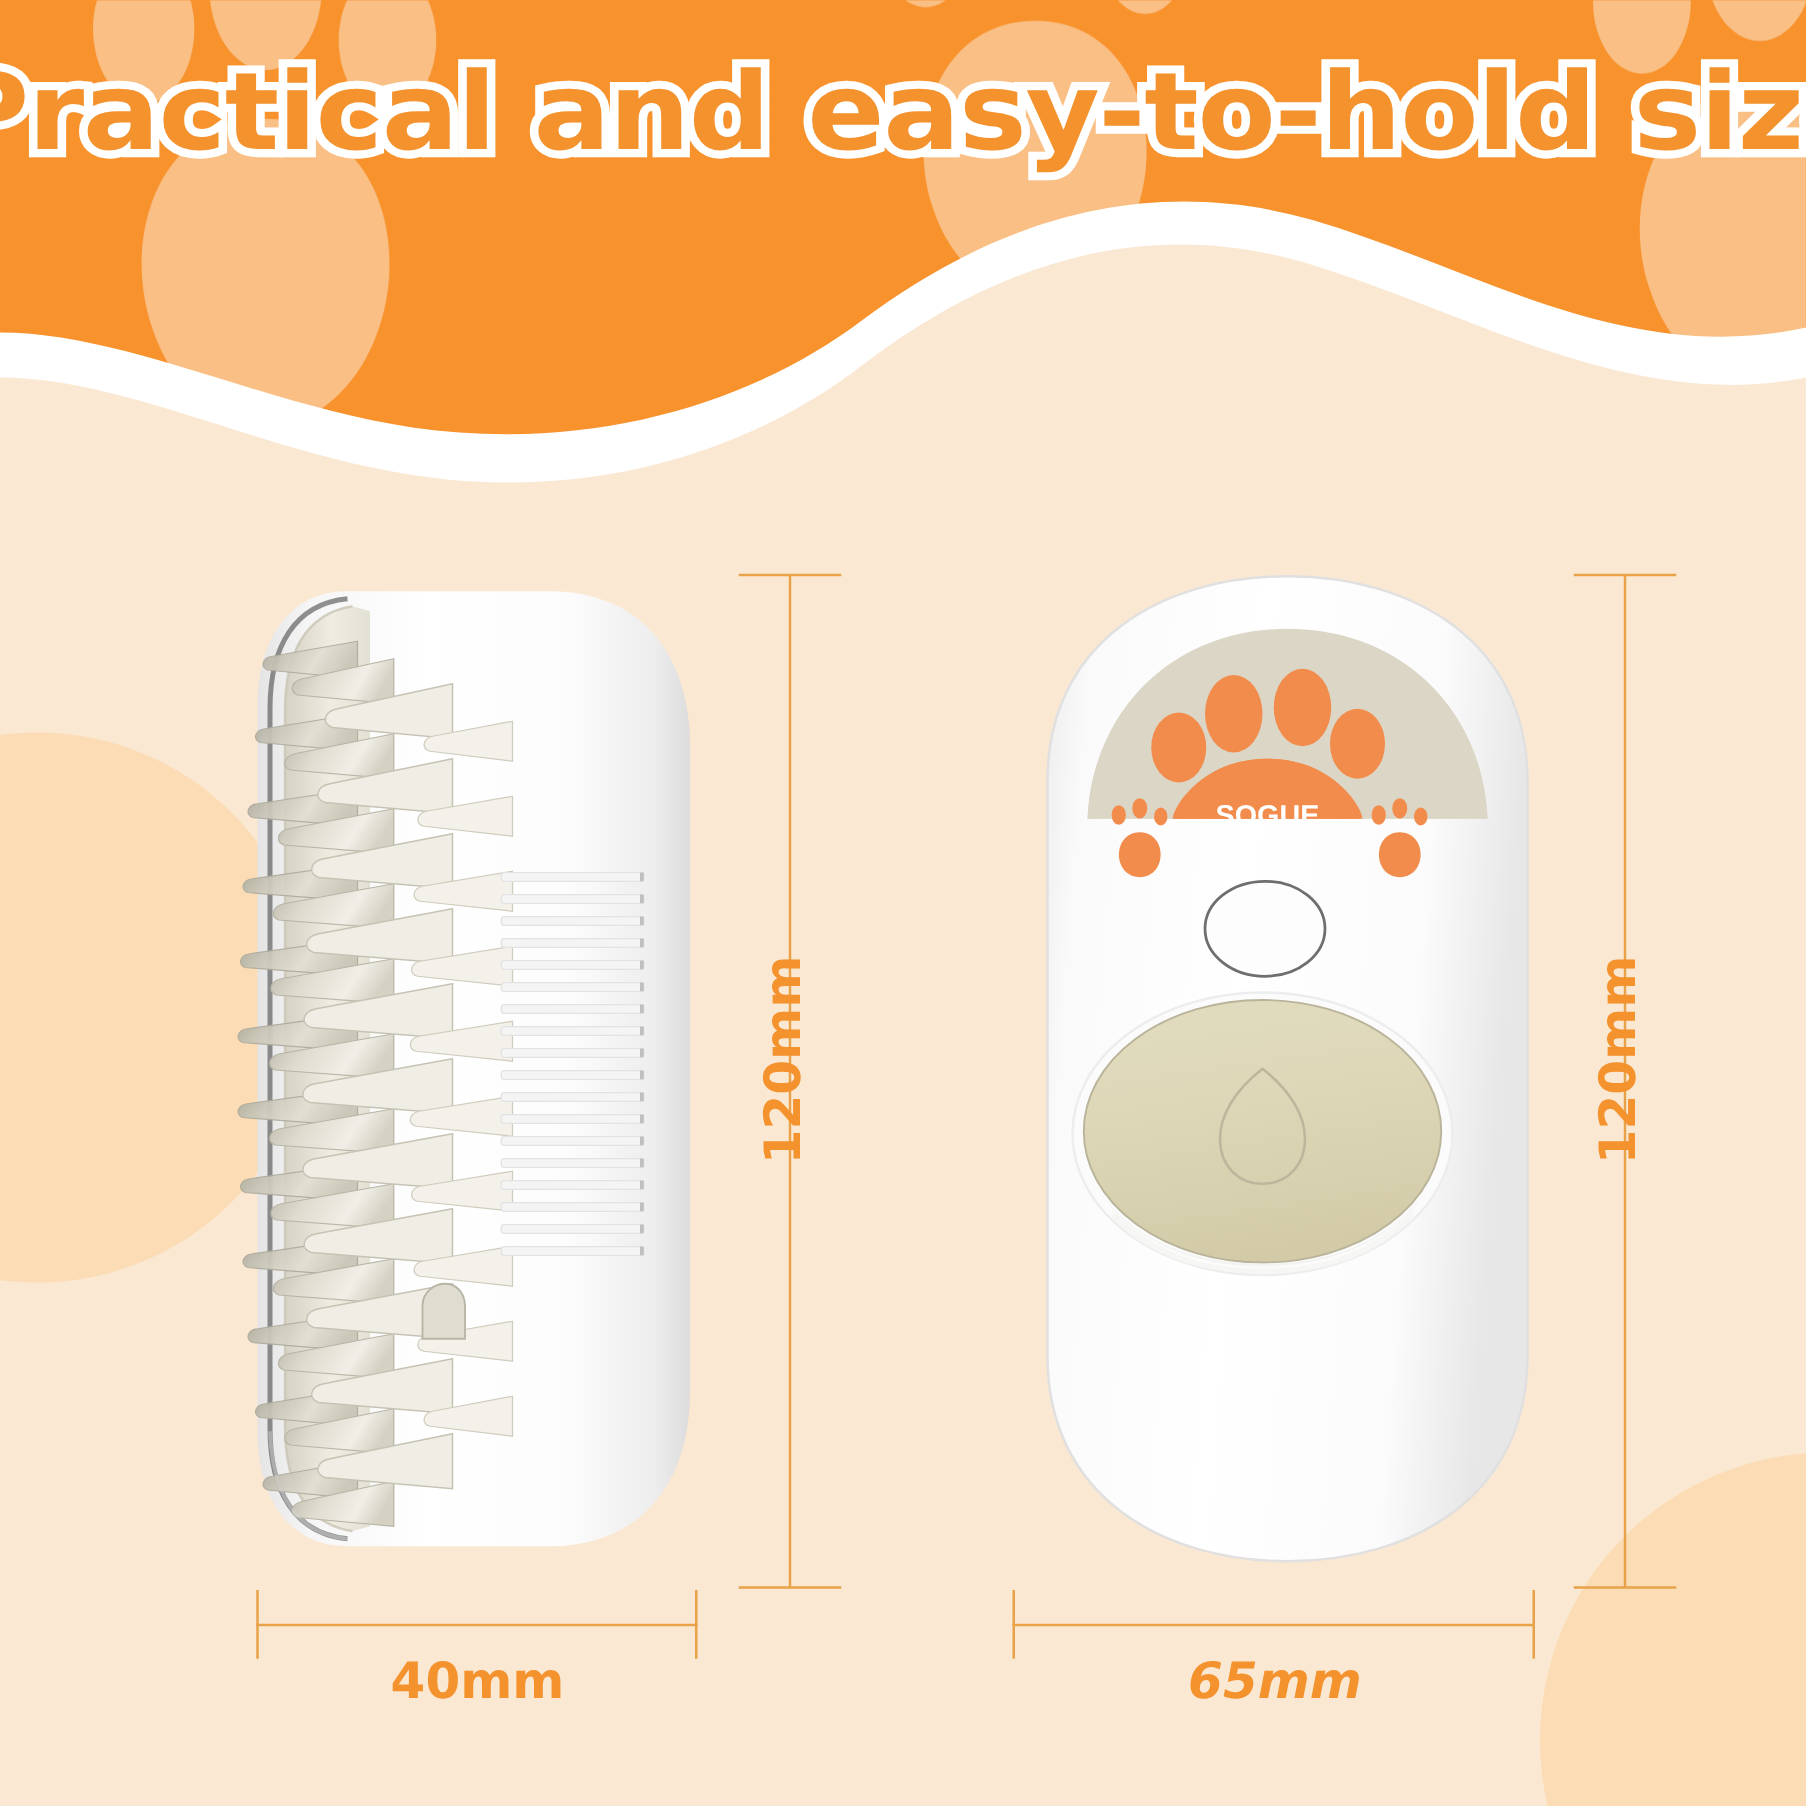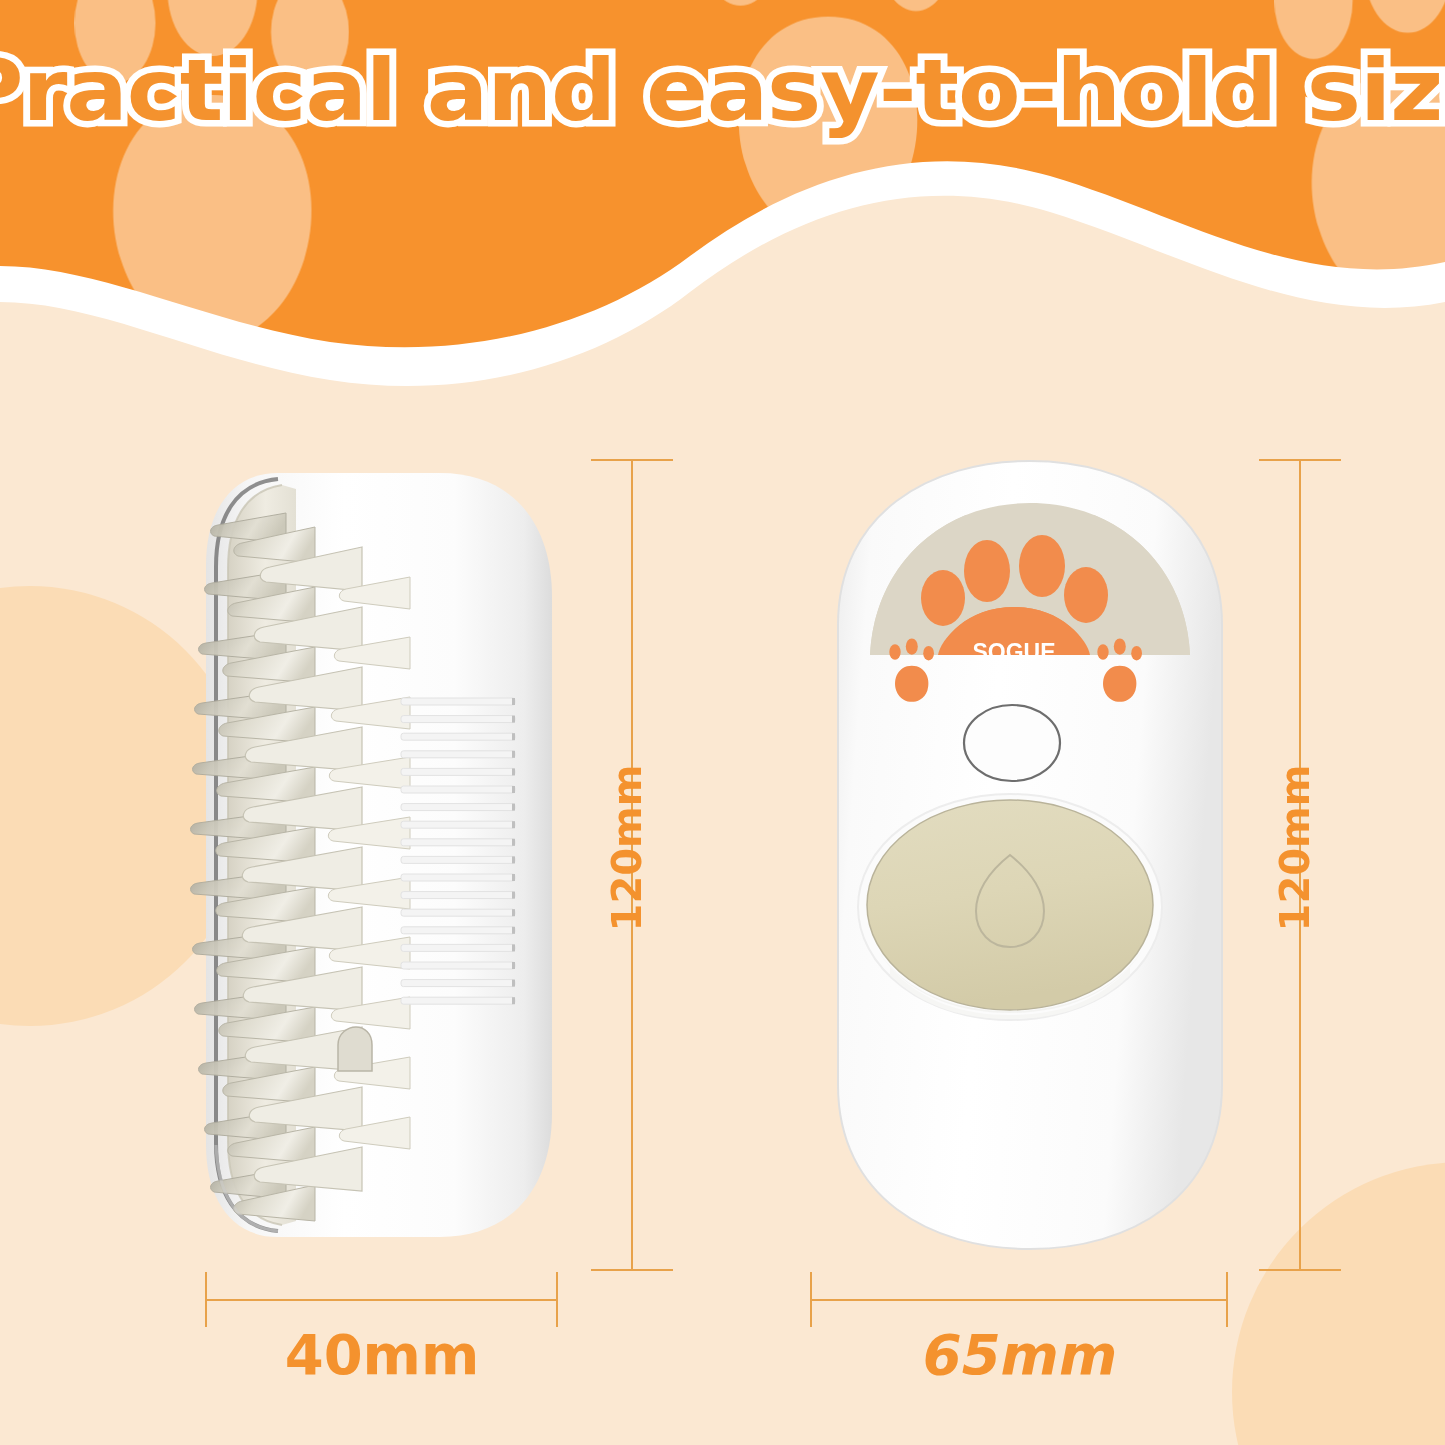--- a/index.html
+++ b/index.html
@@ -46,21 +46,21 @@
   .dim-line-h{position:absolute;background:#E8A24A;height:2px;}
   .dim-cap-h{position:absolute;background:#E8A24A;height:2px;}
   .dim-cap-v{position:absolute;background:#E8A24A;width:2px;}
   .dim-label{
     position:absolute;
     font-family:"DejaVu Sans","Liberation Sans",sans-serif;
     font-weight:bold;color:#F4922E;white-space:nowrap;
     transform-origin:50% 50%;
   }
   .dim-label.vertical{font-size:40px;letter-spacing:0px;}
-  .dim-label.horizontal{font-size:56px;letter-spacing:0px;}
+  .dim-label.horizontal{font-size:40px;letter-spacing:0px;}
 </style>
 </head>
 <body>
 
 <div id="page">
 
   <div class="bg-circle" id="bgCircleLeft"></div>
   <div class="bg-circle" id="bgCircleBottomRight"></div>
 
   <div id="banner">

